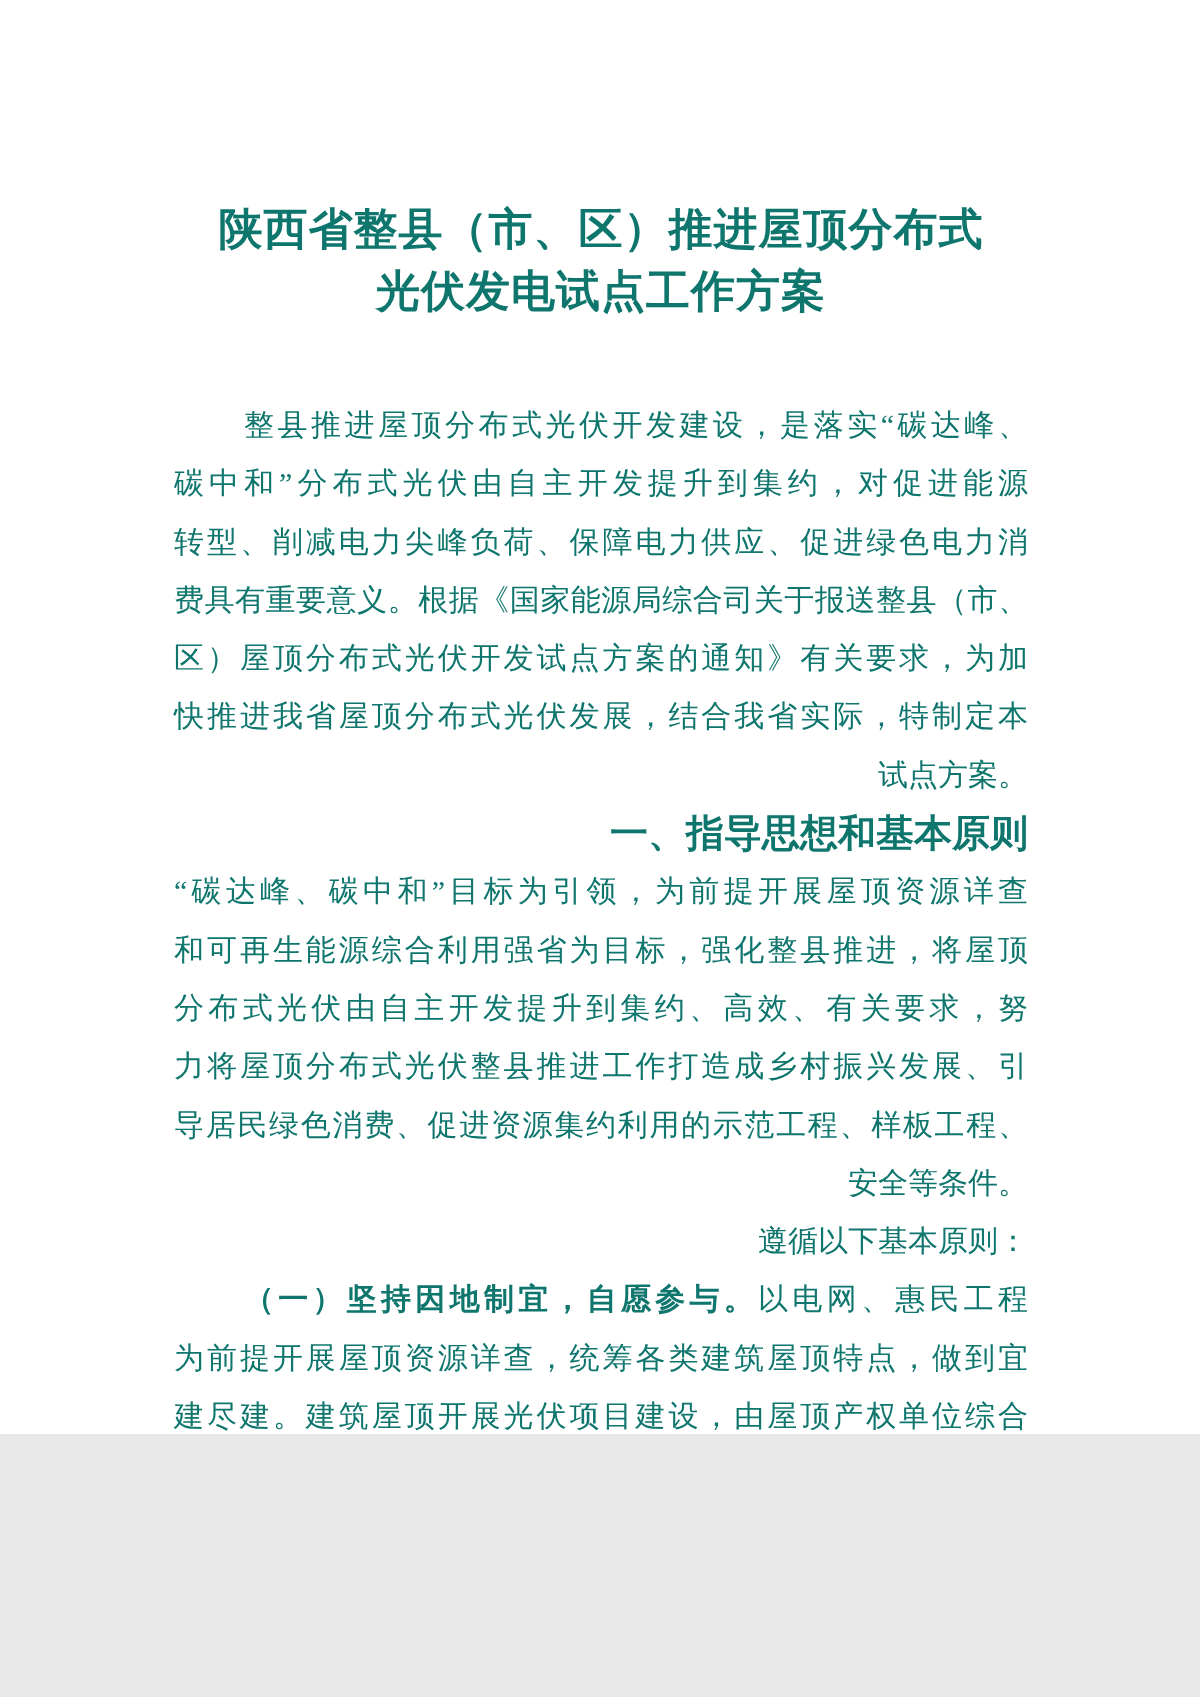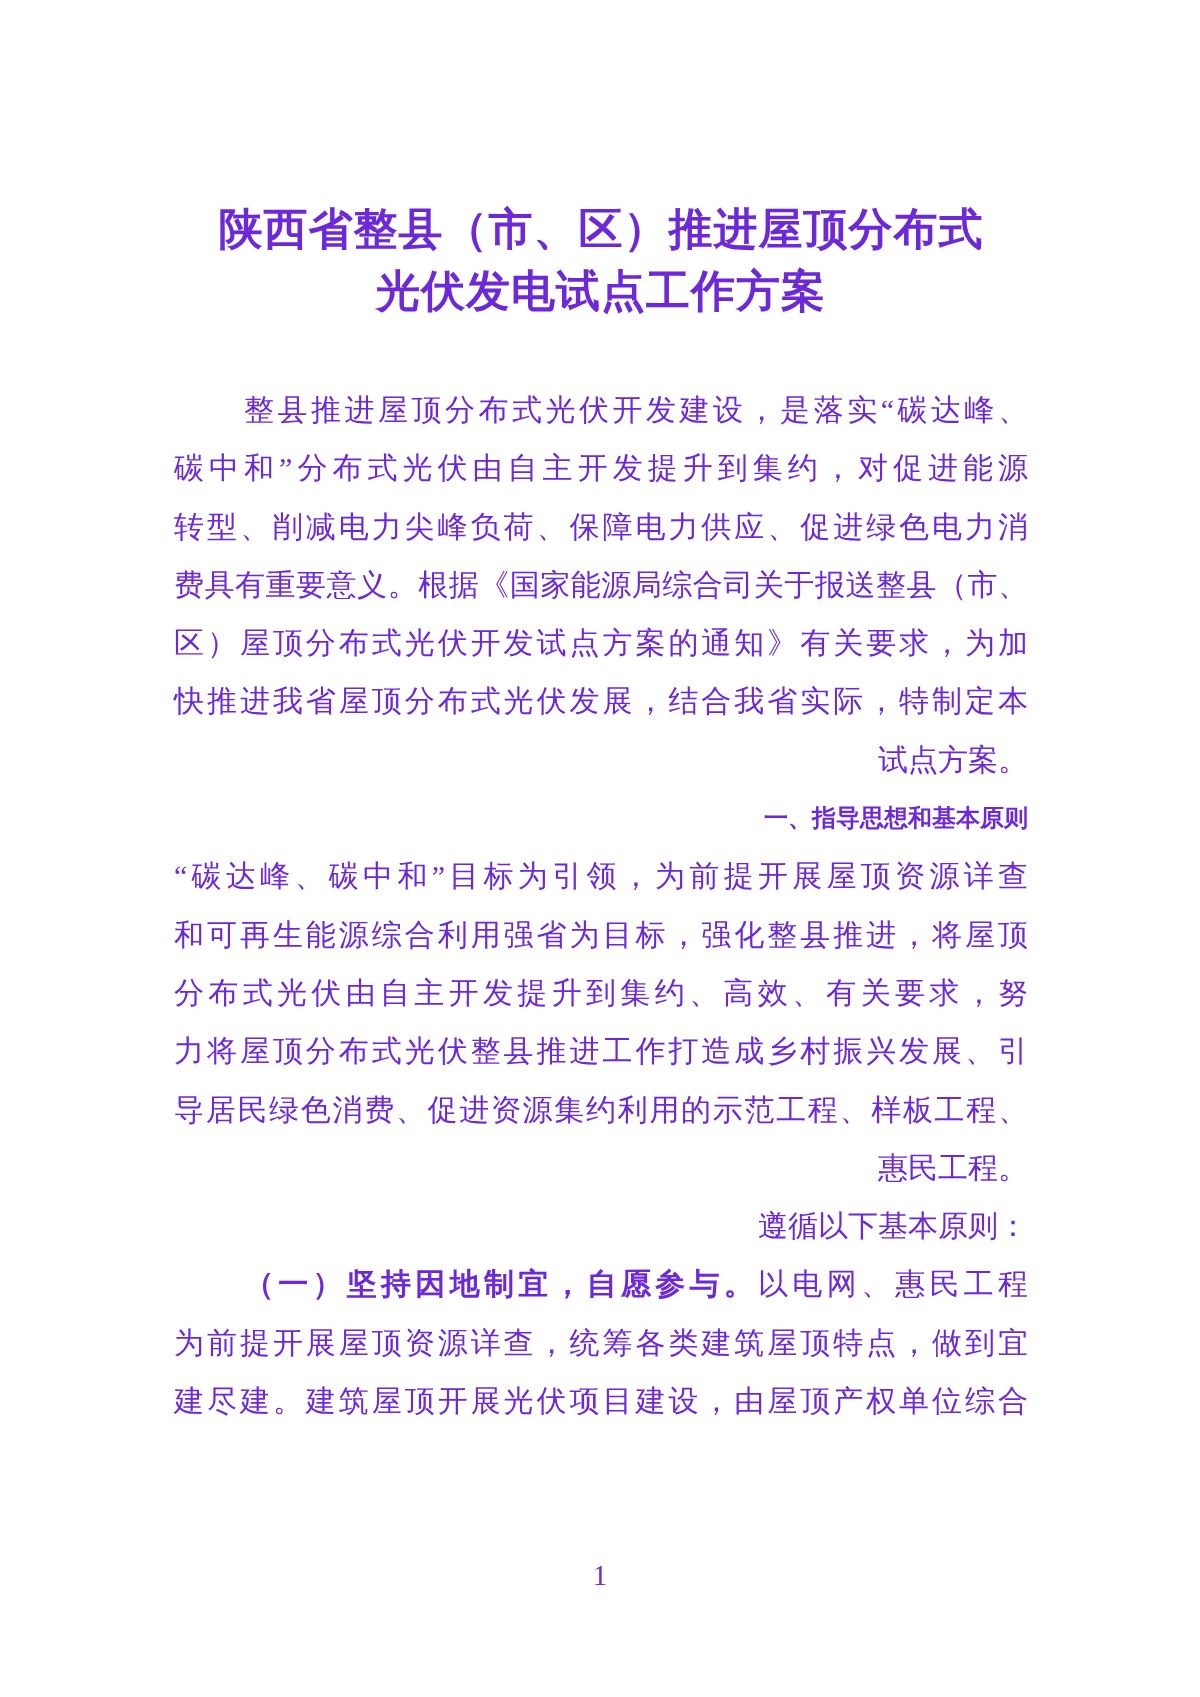--- a/index.html
+++ b/index.html
@@ -3,41 +3,41 @@
 <meta charset="utf-8">
 <style>
   html, body {
     margin: 0;
     padding: 0;
     background: #e8e8e8;
   }
   .page {
     position: relative;
     width: 1200px;
-    height: 1697px;
+    height: 1434px;
     margin: 0 auto;
     background: #ffffff;
-    color: #6d28d9;
+    color: #0f766e;
     font-family: "Liberation Serif", "DejaVu Serif", serif;
     overflow: hidden;
   }
   .doc-title {
     position: absolute;
     top: 199px;
     left: 174px;
     width: 854px;
     text-align: center;
     font-weight: bold;
     font-size: 44px;
     line-height: 62px;
     letter-spacing: 1px;
   }
   .doc-body {
     position: absolute;
-    top: 381px;
+    top: 396px;
     left: 174px;
     width: 854px;
     font-size: 30px;
   }
   .line {
     height: 58.3px;
     line-height: 58.3px;
     white-space: nowrap;
     text-align: right;
   }
@@ -45,21 +45,21 @@
     text-align: justify;
     text-align-last: justify;
     text-justify: inter-character;
   }
   .line.indent {
     text-indent: 70px;
   }
   .line.heading {
     font-family: "Liberation Sans", "DejaVu Sans", sans-serif;
     font-weight: bold;
-    font-size: 24px;
+    font-size: 38px;
   }
   .run.bold {
     font-weight: bold;
   }
   .page-footer {
     position: absolute;
     top: 1558px;
     left: 0;
     width: 1200px;
     text-align: center;
@@ -84,21 +84,21 @@
       <div class="line fill"><span class="run">费具有重要意义。根据《国家能源局综合司关于报送整县（市、</span></div>
       <div class="line fill"><span class="run">区）屋顶分布式光伏开发试点方案的通知》有关要求，为加</span></div>
       <div class="line fill"><span class="run">快推进我省屋顶分布式光伏发展，结合我省实际，特制定本</span></div>
       <div class="line"><span class="run">试点方案。</span></div>
       <div class="line indent heading"><span class="run bold">一、指导思想和基本原则</span></div>
       <div class="line fill"><span class="run">“碳达峰、碳中和”目标为引领，为前提开展屋顶资源详查</span></div>
       <div class="line fill"><span class="run">和可再生能源综合利用强省为目标，强化整县推进，将屋顶</span></div>
       <div class="line fill"><span class="run">分布式光伏由自主开发提升到集约、高效、有关要求，努</span></div>
       <div class="line fill"><span class="run">力将屋顶分布式光伏整县推进工作打造成乡村振兴发展、引</span></div>
       <div class="line fill"><span class="run">导居民绿色消费、促进资源集约利用的示范工程、样板工程、</span></div>
-      <div class="line"><span class="run">惠民工程。</span></div>
+      <div class="line"><span class="run">安全等条件。</span></div>
       <div class="line"><span class="run">遵循以下基本原则：</span></div>
       <div class="line fill indent"><span class="run bold">（一）坚持因地制宜，自愿参与。</span><span class="run">以电网、惠民工程</span></div>
       <div class="line fill"><span class="run">为前提开展屋顶资源详查，统筹各类建筑屋顶特点，做到宜</span></div>
       <div class="line fill"><span class="run">建尽建。建筑屋顶开展光伏项目建设，由屋顶产权单位综合</span></div>
     </div>
 
   <div class="page-footer">
     <span>1</span>
   </div>
 

